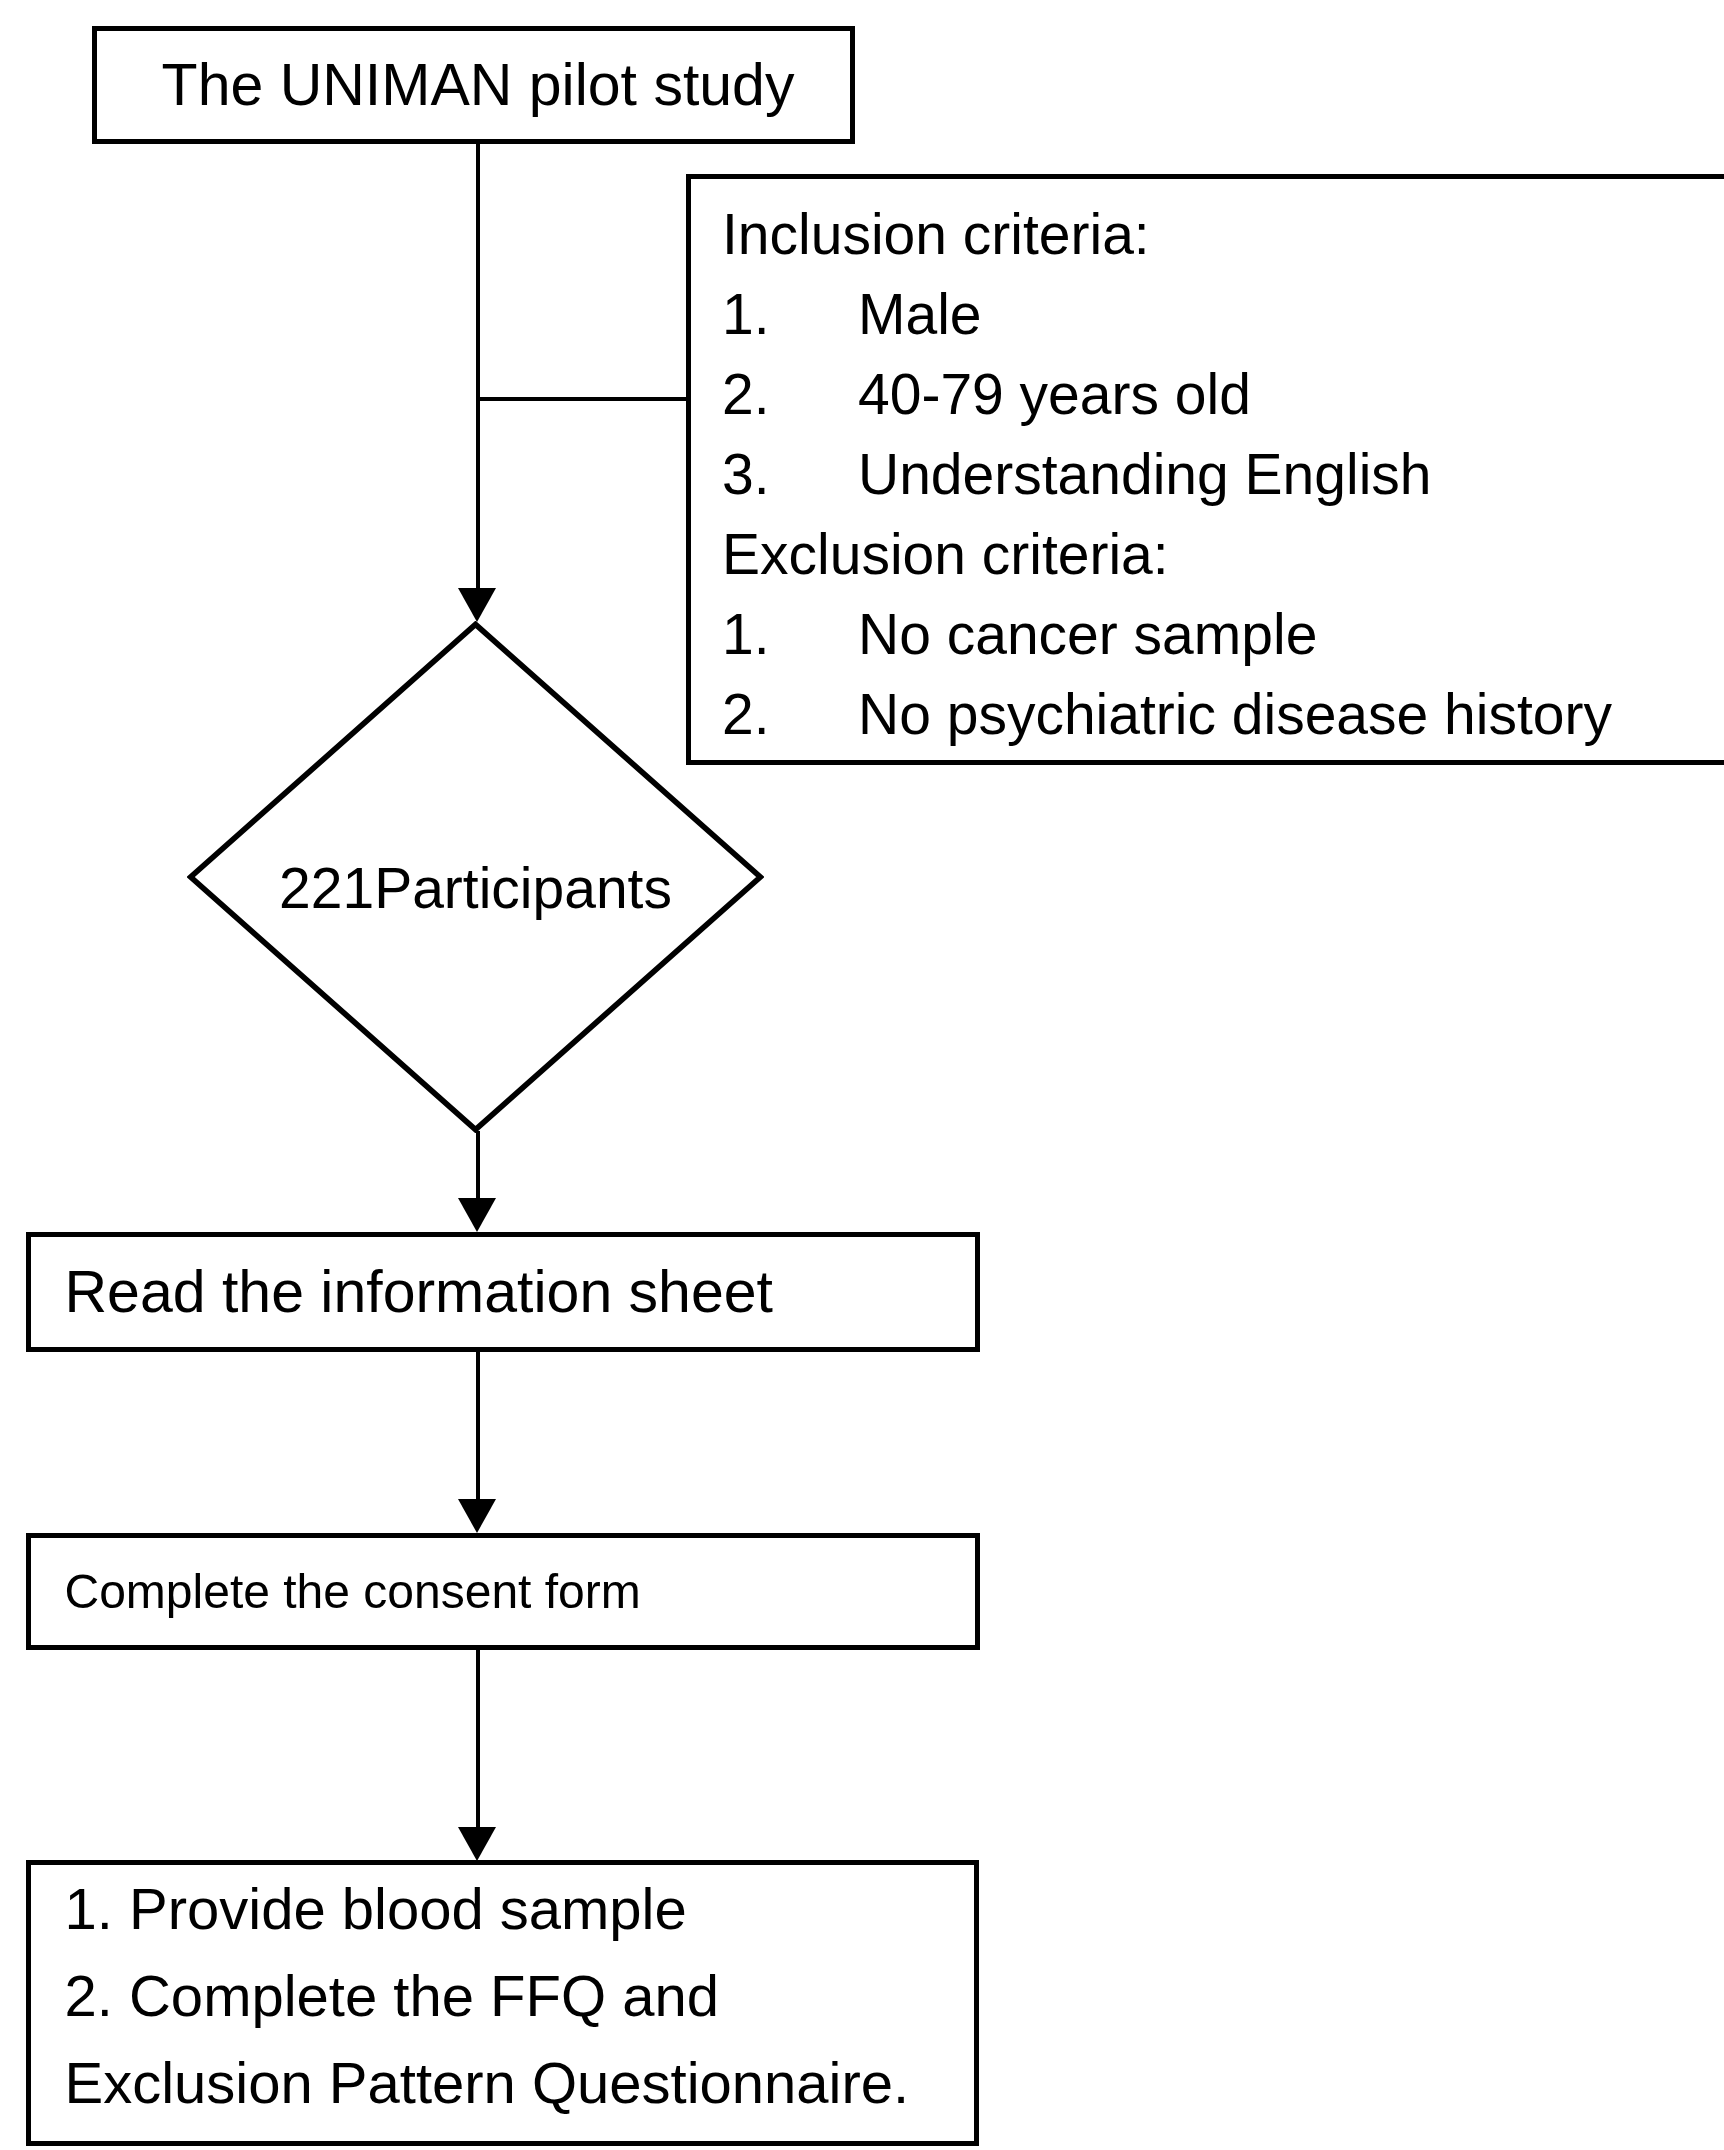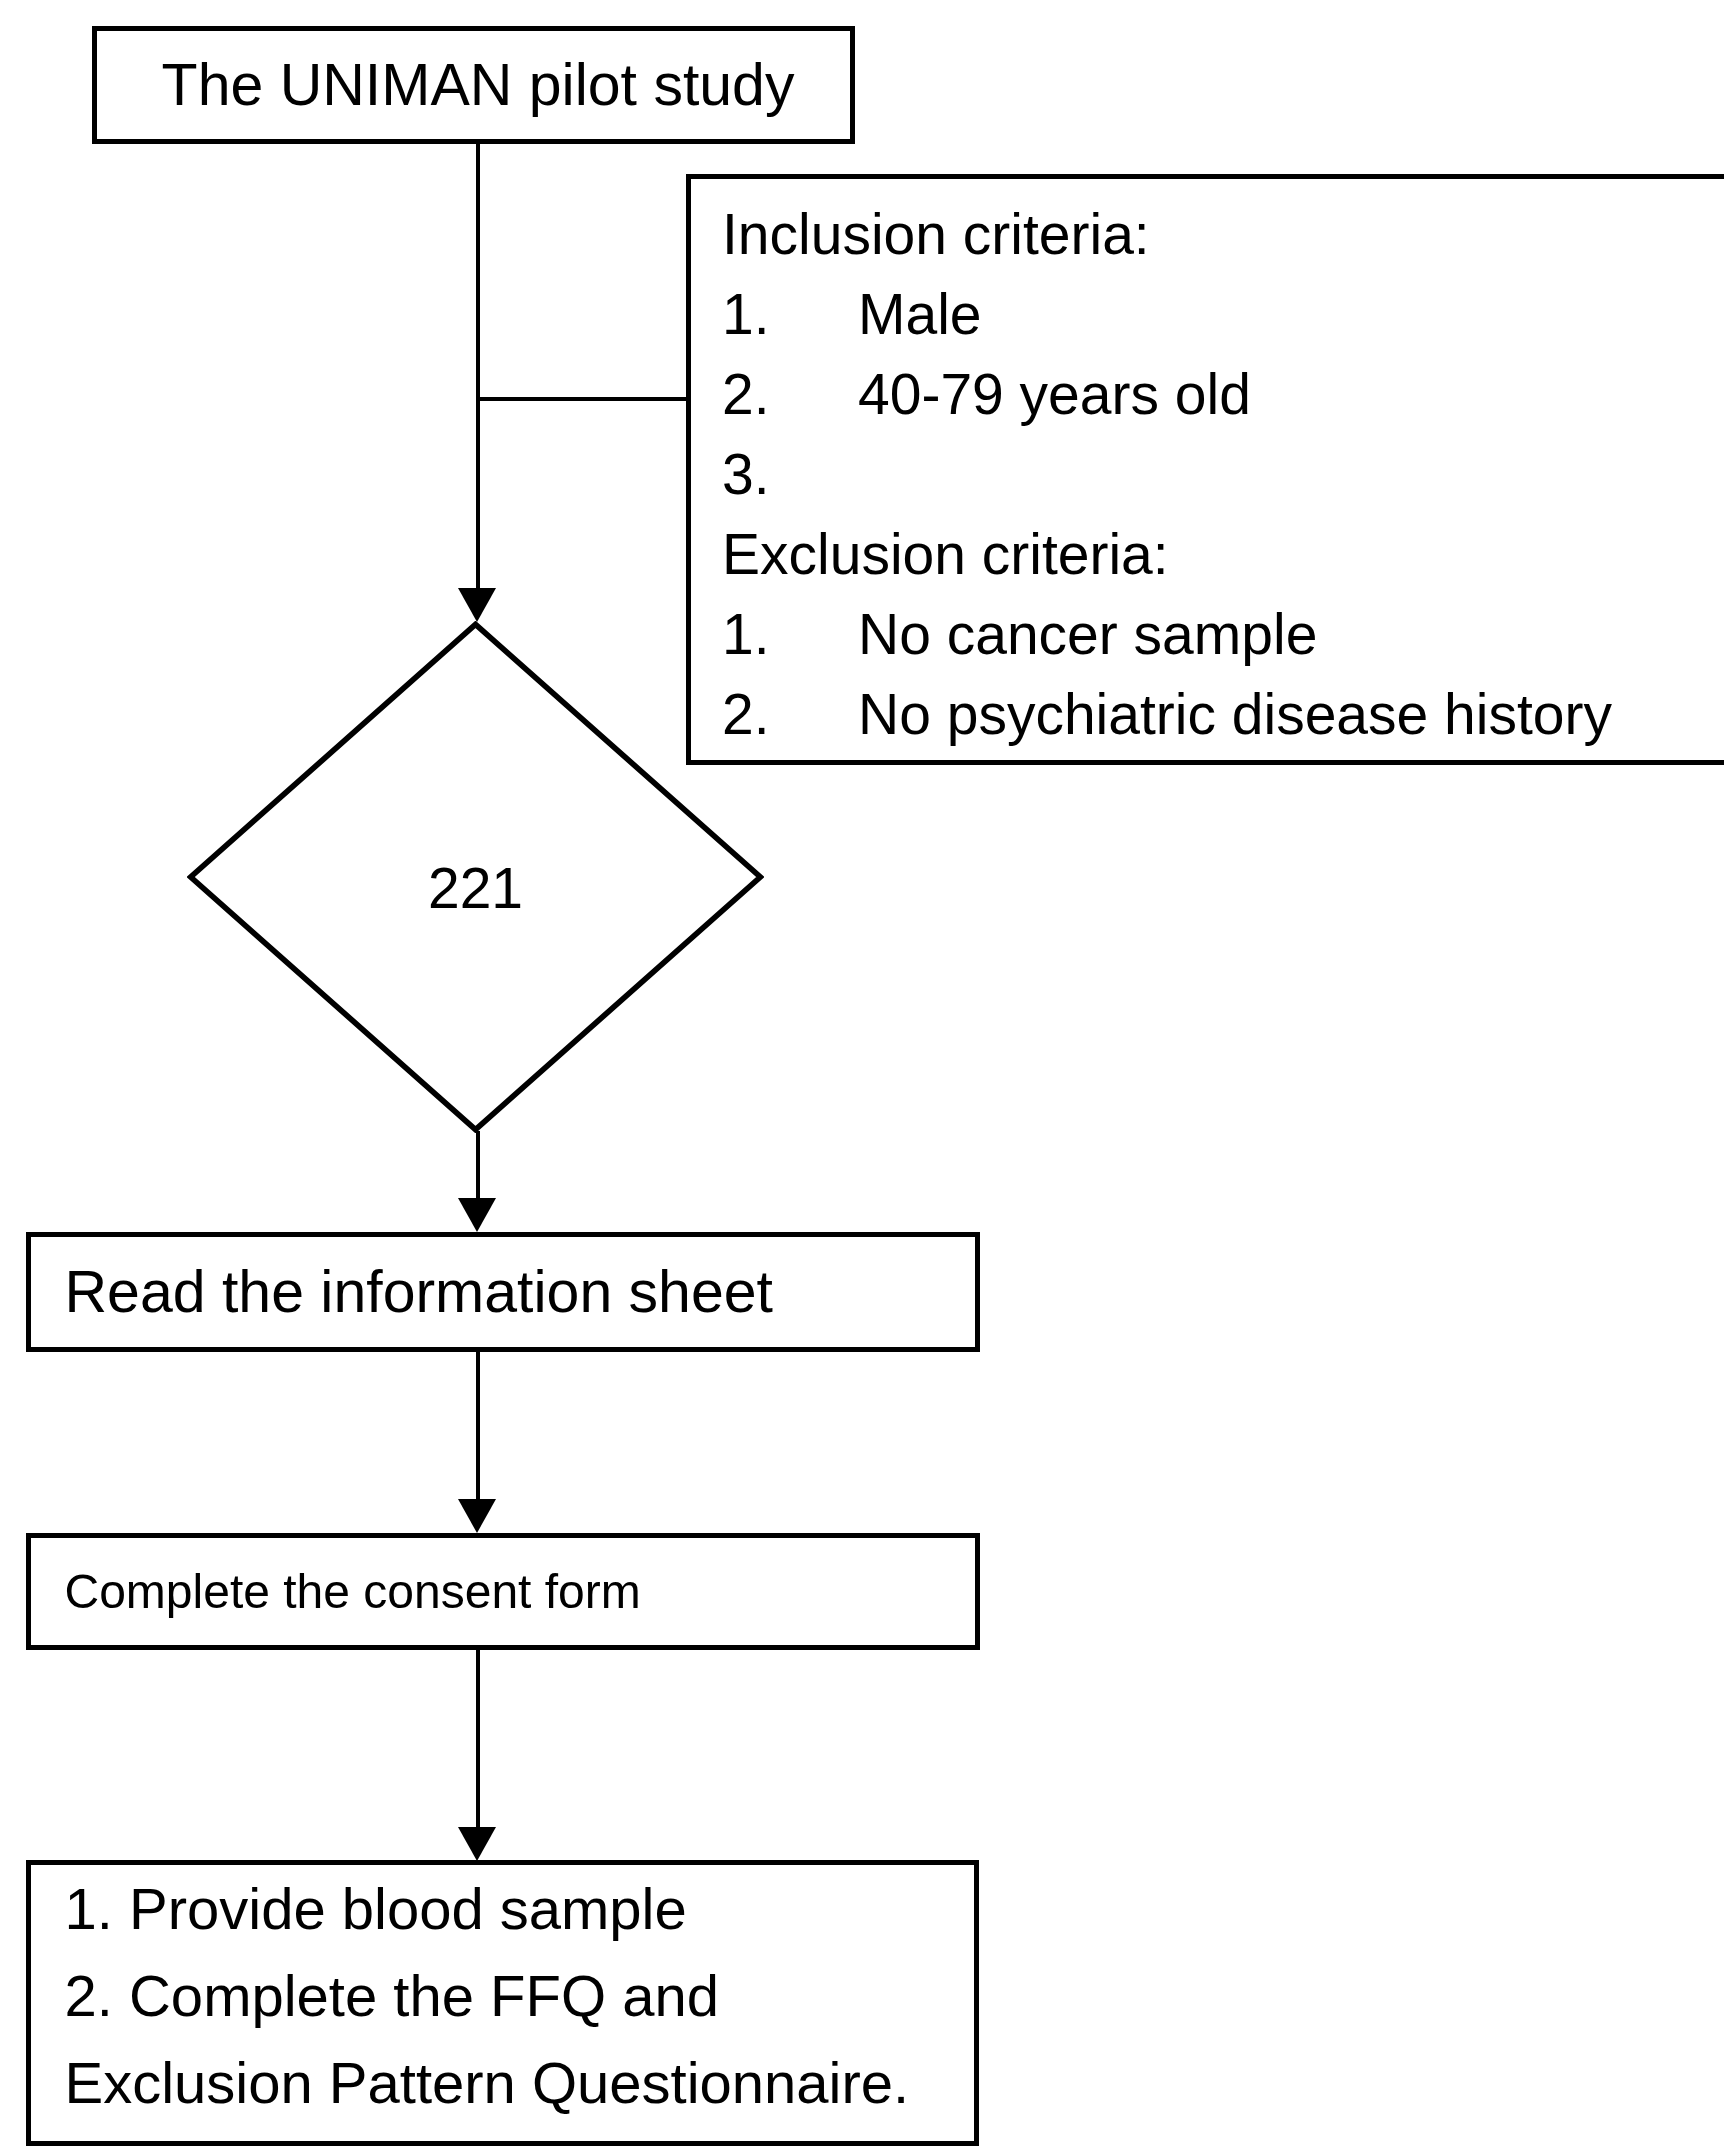--- a/index.html
+++ b/index.html
@@ -141,40 +141,42 @@
     <div class="crit-line item">
       <span class="num">1.</span>
       <span class="txt">Male</span>
     </div>
     <div class="crit-line item">
       <span class="num">2.</span>
       <span class="txt">40-79 years old</span>
     </div>
     <div class="crit-line item">
       <span class="num">3.</span>
+      <span class="txt">Understanding English</span>
     </div>
     <div class="crit-line header">
       <span class="num"></span>
       <span class="txt">Exclusion criteria:</span>
     </div>
     <div class="crit-line item">
       <span class="num">1.</span>
       <span class="txt">No cancer sample</span>
     </div>
     <div class="crit-line item">
       <span class="num">2.</span>
       <span class="txt">No psychiatric disease history</span>
     </div>
   </div>
 
   <svg id="diamond-svg" viewBox="0 0 1020 906">
     <polygon points="510,6 1014,453 510,900 6,453" fill="#ffffff" stroke="#000000" stroke-width="10"></polygon>
   </svg>
   <div id="diamond-label">
     <span>221</span>
+    <span>Participants</span>
   </div>
 
   <div id="v-to-read" class="vline"></div>
   <div id="a-read" class="arrowhead"></div>
 
   <div id="read-box" class="node left-label">
     <span>Read the information sheet</span>
   </div>
 
   <div id="v-to-consent" class="vline"></div>

